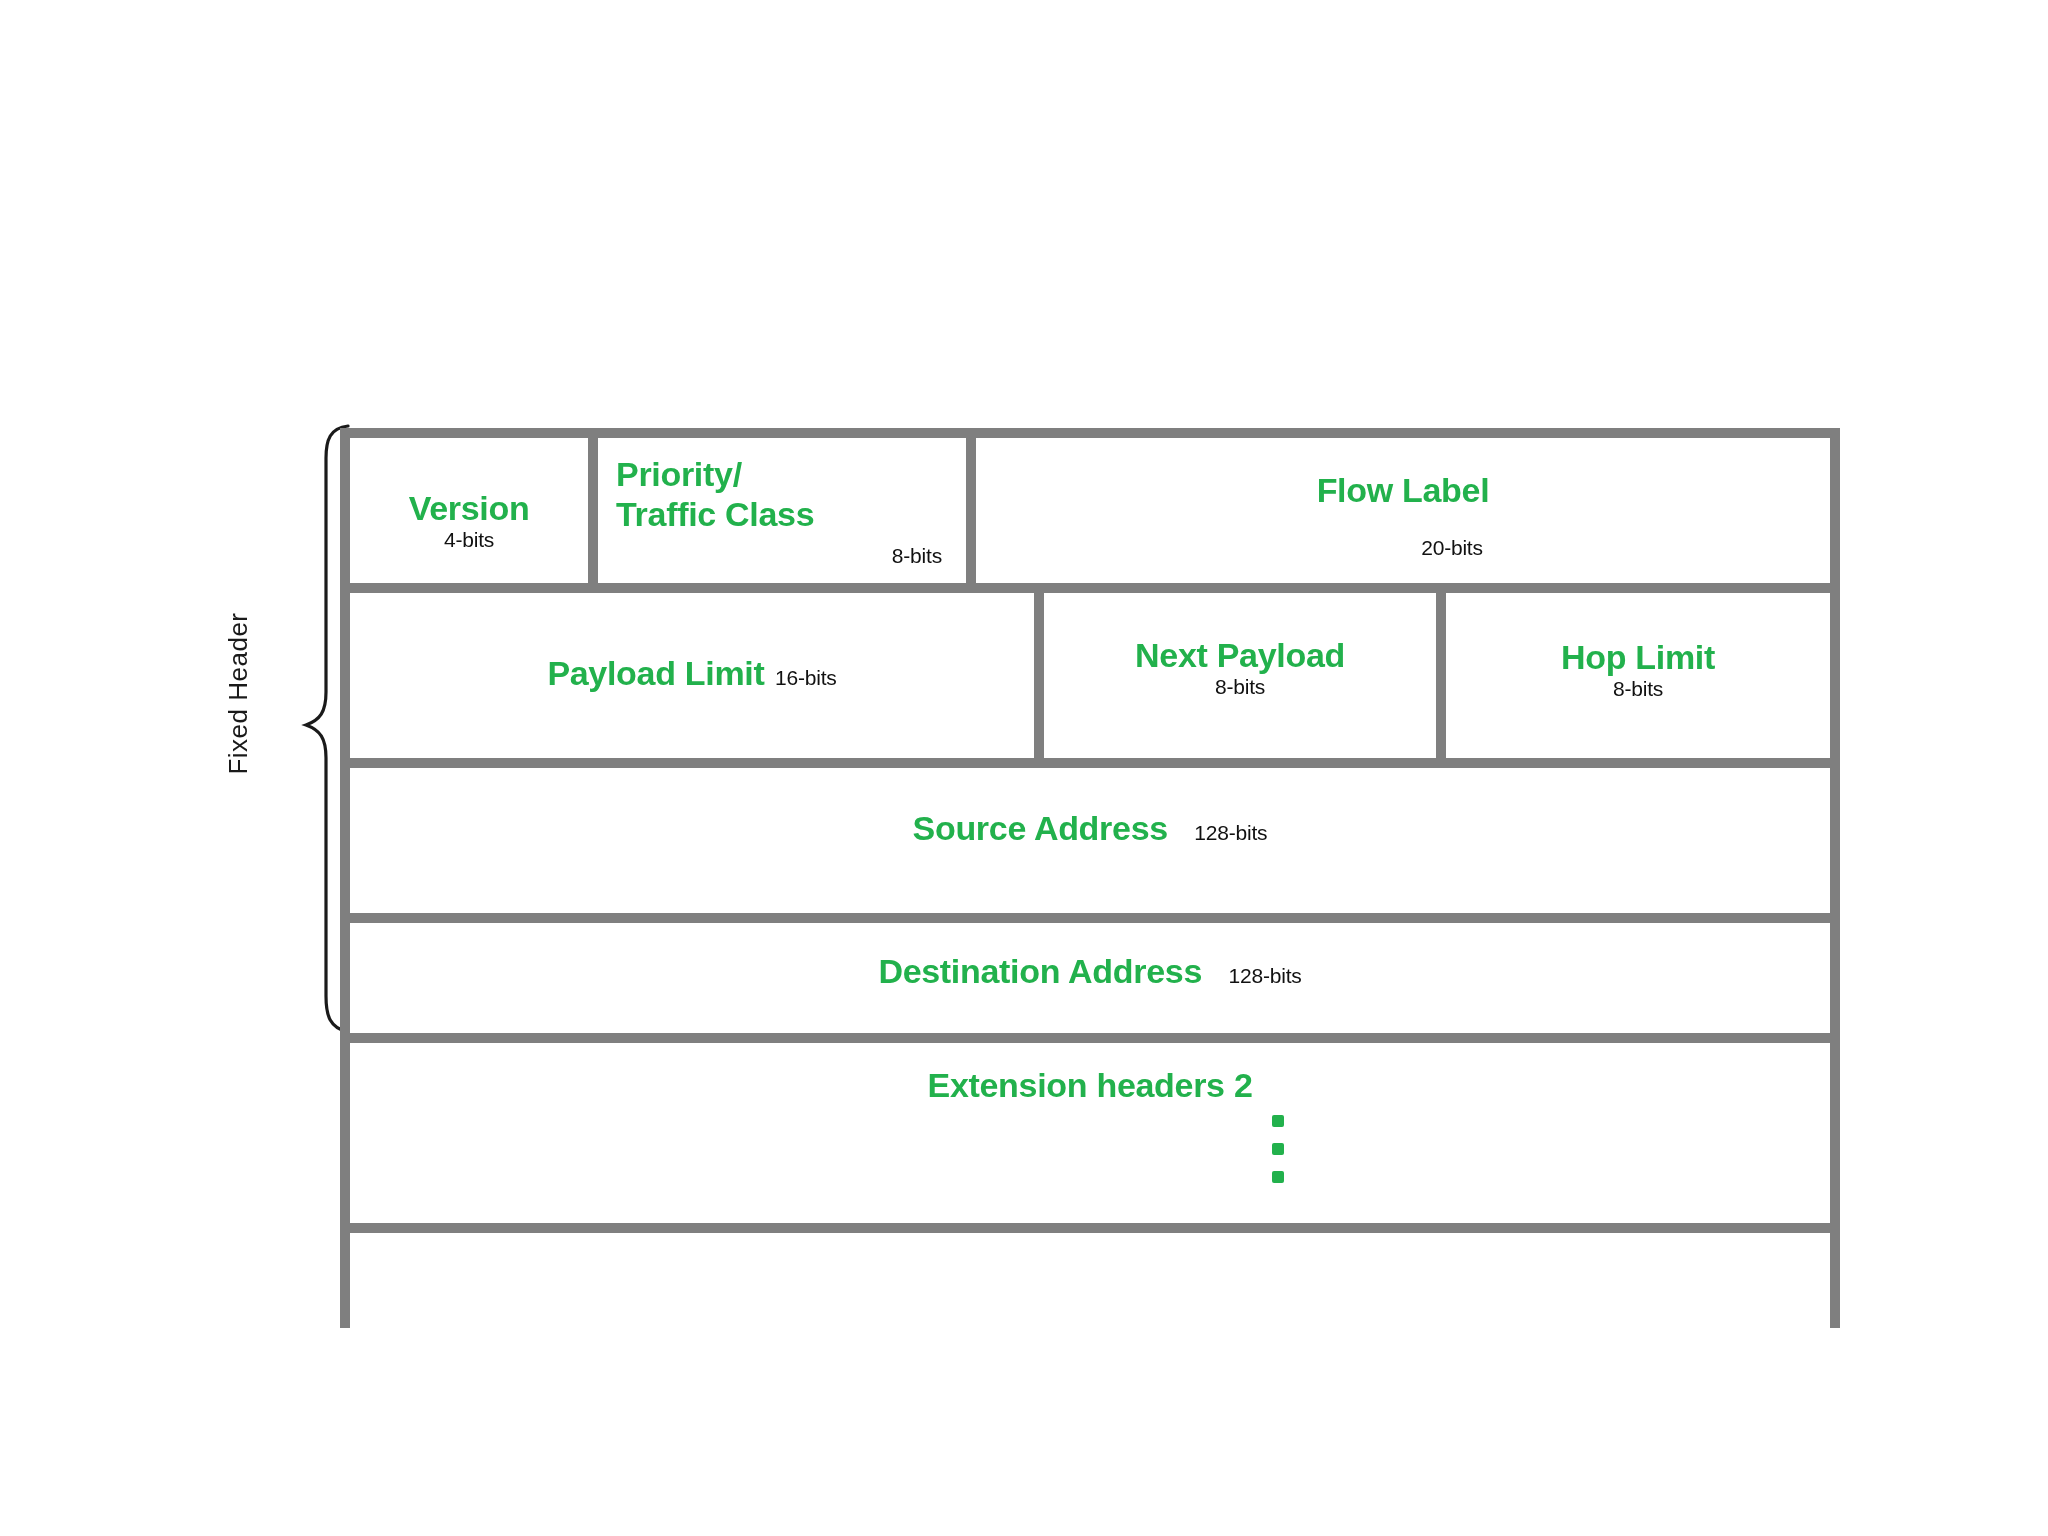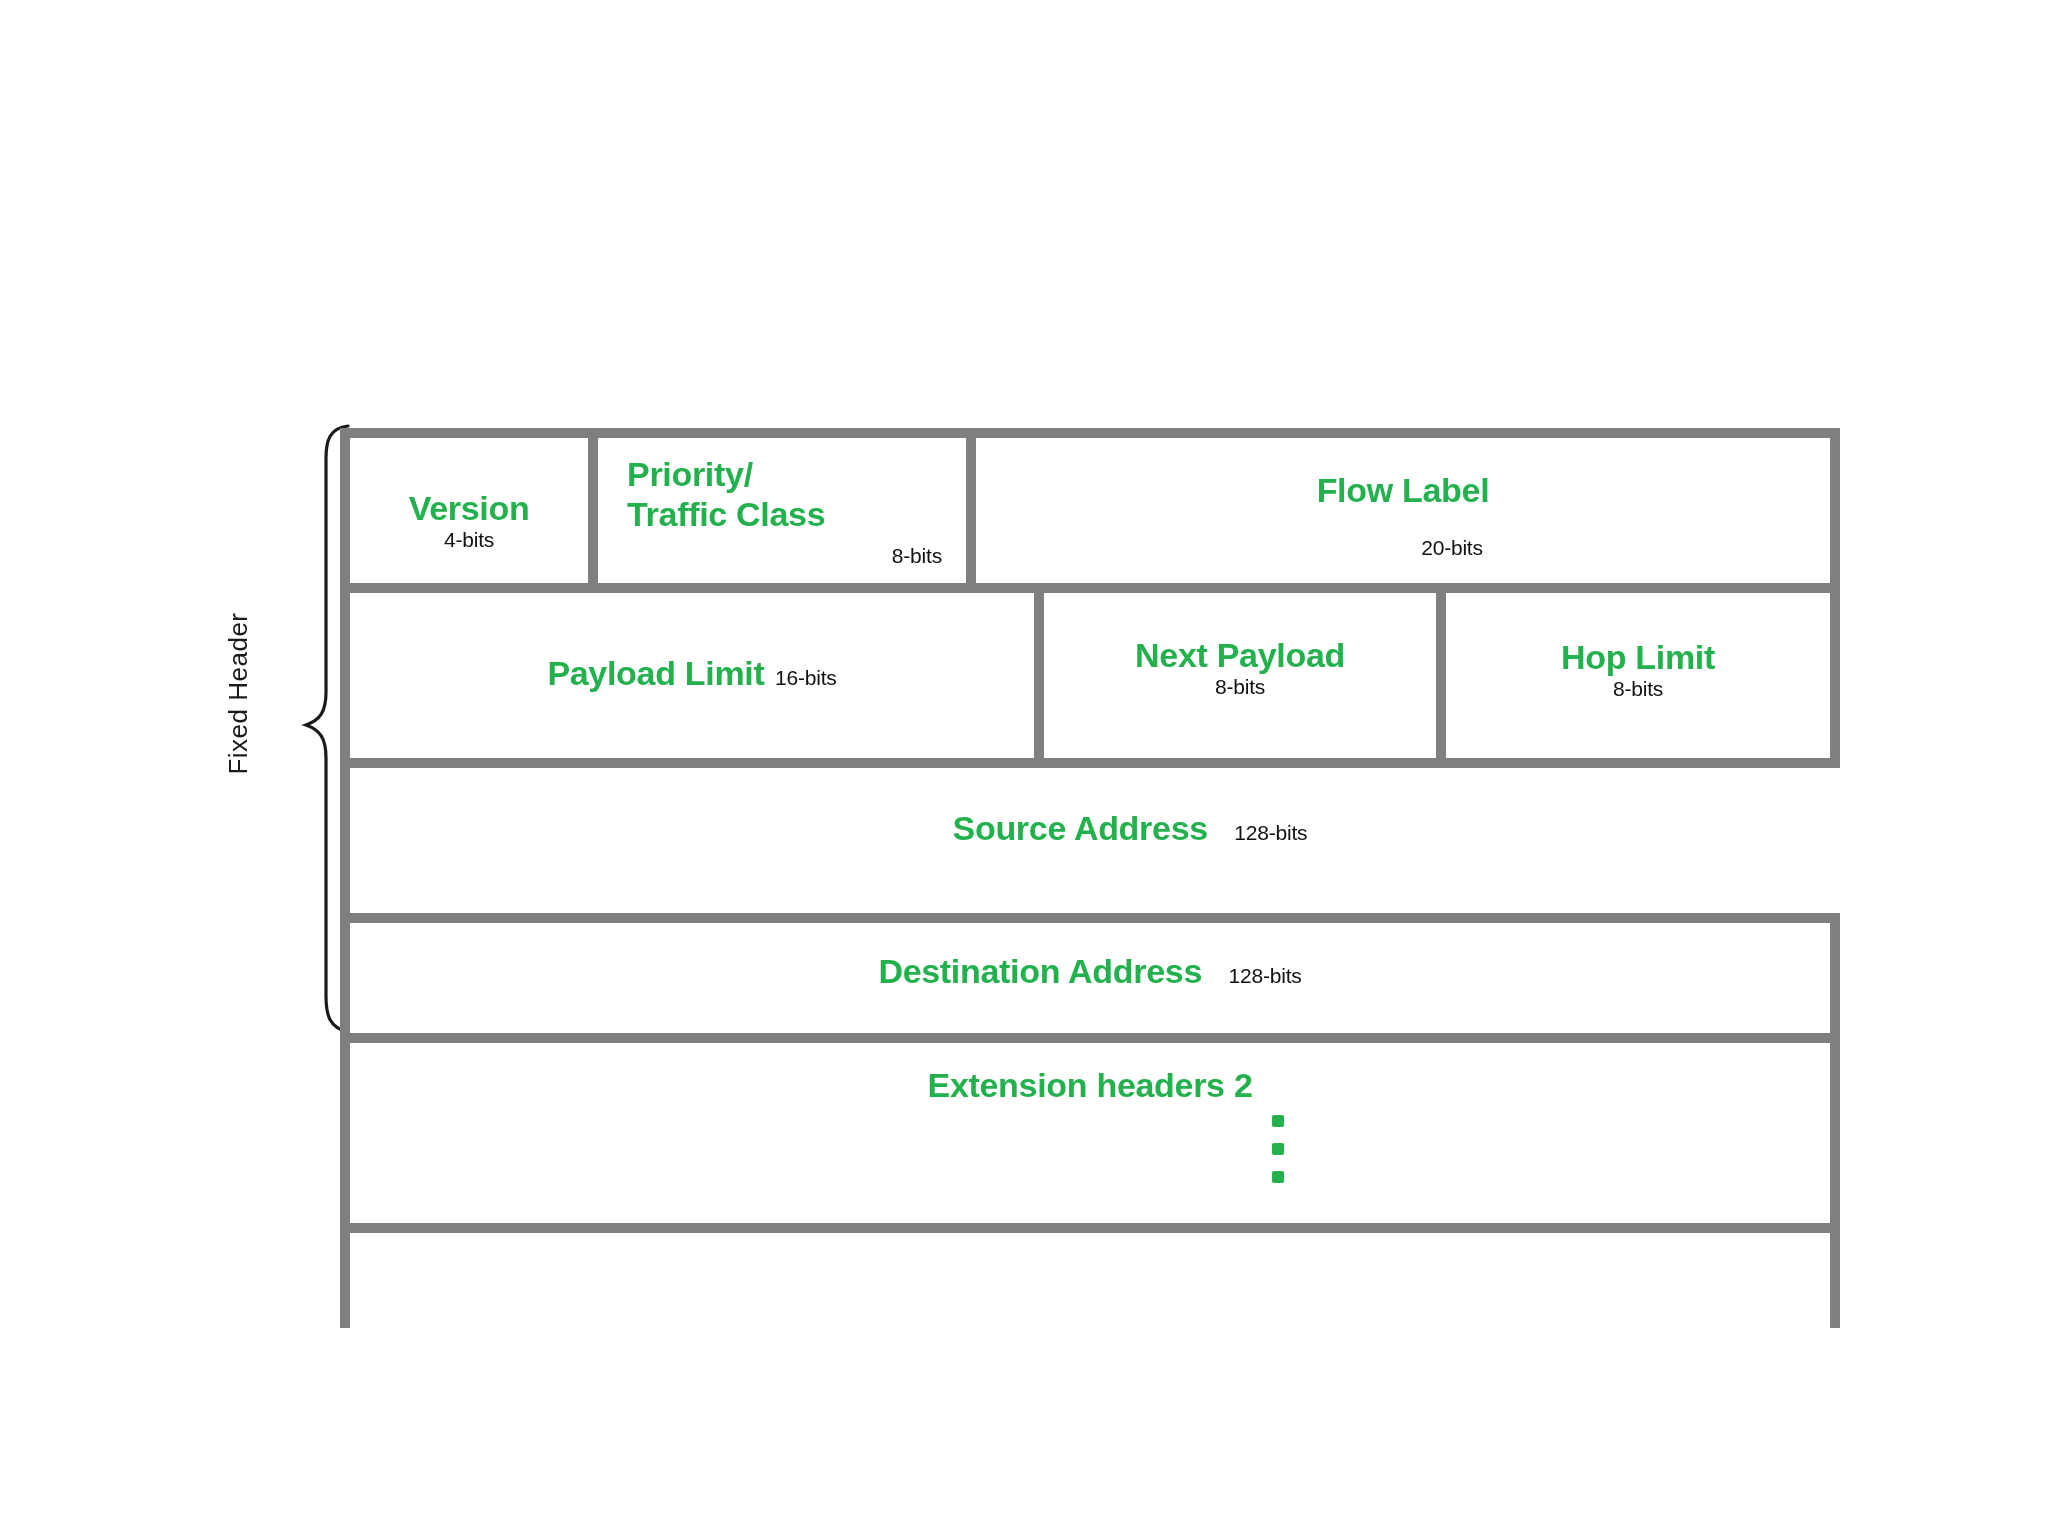--- a/index.html
+++ b/index.html
@@ -152,21 +152,21 @@
   <div class="grid-line" style="left:1096px; top:165px; width:10px; height:165px;"></div>
 
   <div class="cell" style="left:10px; top:10px; width:238px; height:145px;">
     <div class="cell-inner" style="top:50px;">
       <span class="fname">Version</span>
       <span class="fbits block">4-bits</span>
     </div>
   </div>
 
   <div class="cell" style="left:258px; top:10px; width:368px; height:145px;">
-    <div class="cell-inner" style="top:16px; padding-left:29px; box-sizing:border-box;">
+    <div class="cell-inner" style="top:16px; padding-left:18px; box-sizing:border-box;">
       <span class="fname two-line">Priority/</span>
       <span class="fname two-line">Traffic Class</span>
     </div>
     <div class="cell-inner" style="top:106px; text-align:right; padding-right:24px; box-sizing:border-box;">
       <span class="fbits">8-bits</span>
     </div>
   </div>
 
   <div class="cell" style="left:636px; top:10px; width:854px; height:145px;">
     <div class="cell-inner" style="top:32px;">
@@ -191,21 +191,21 @@
     </div>
   </div>
 
   <div class="cell" style="left:1106px; top:165px; width:384px; height:165px;">
     <div class="cell-inner" style="top:44px;">
       <span class="fname">Hop Limit</span>
       <span class="fbits block">8-bits</span>
     </div>
   </div>
 
-  <div class="cell" style="left:10px; top:340px; width:1480px; height:145px;margin-left:40px;">
+  <div class="cell" style="left:10px; top:340px; width:1480px; height:145px;">
     <div class="cell-inner" style="top:40px;">
       <span class="fname">Source Address</span>
       <span class="fbits" style="margin-left:22px;">128-bits</span>
     </div>
   </div>
 
   <div class="cell" style="left:10px; top:495px; width:1480px; height:110px;border-radius:22px;">
     <div class="cell-inner" style="top:28px;">
       <span class="fname">Destination Address</span>
       <span class="fbits" style="margin-left:22px;">128-bits</span>

